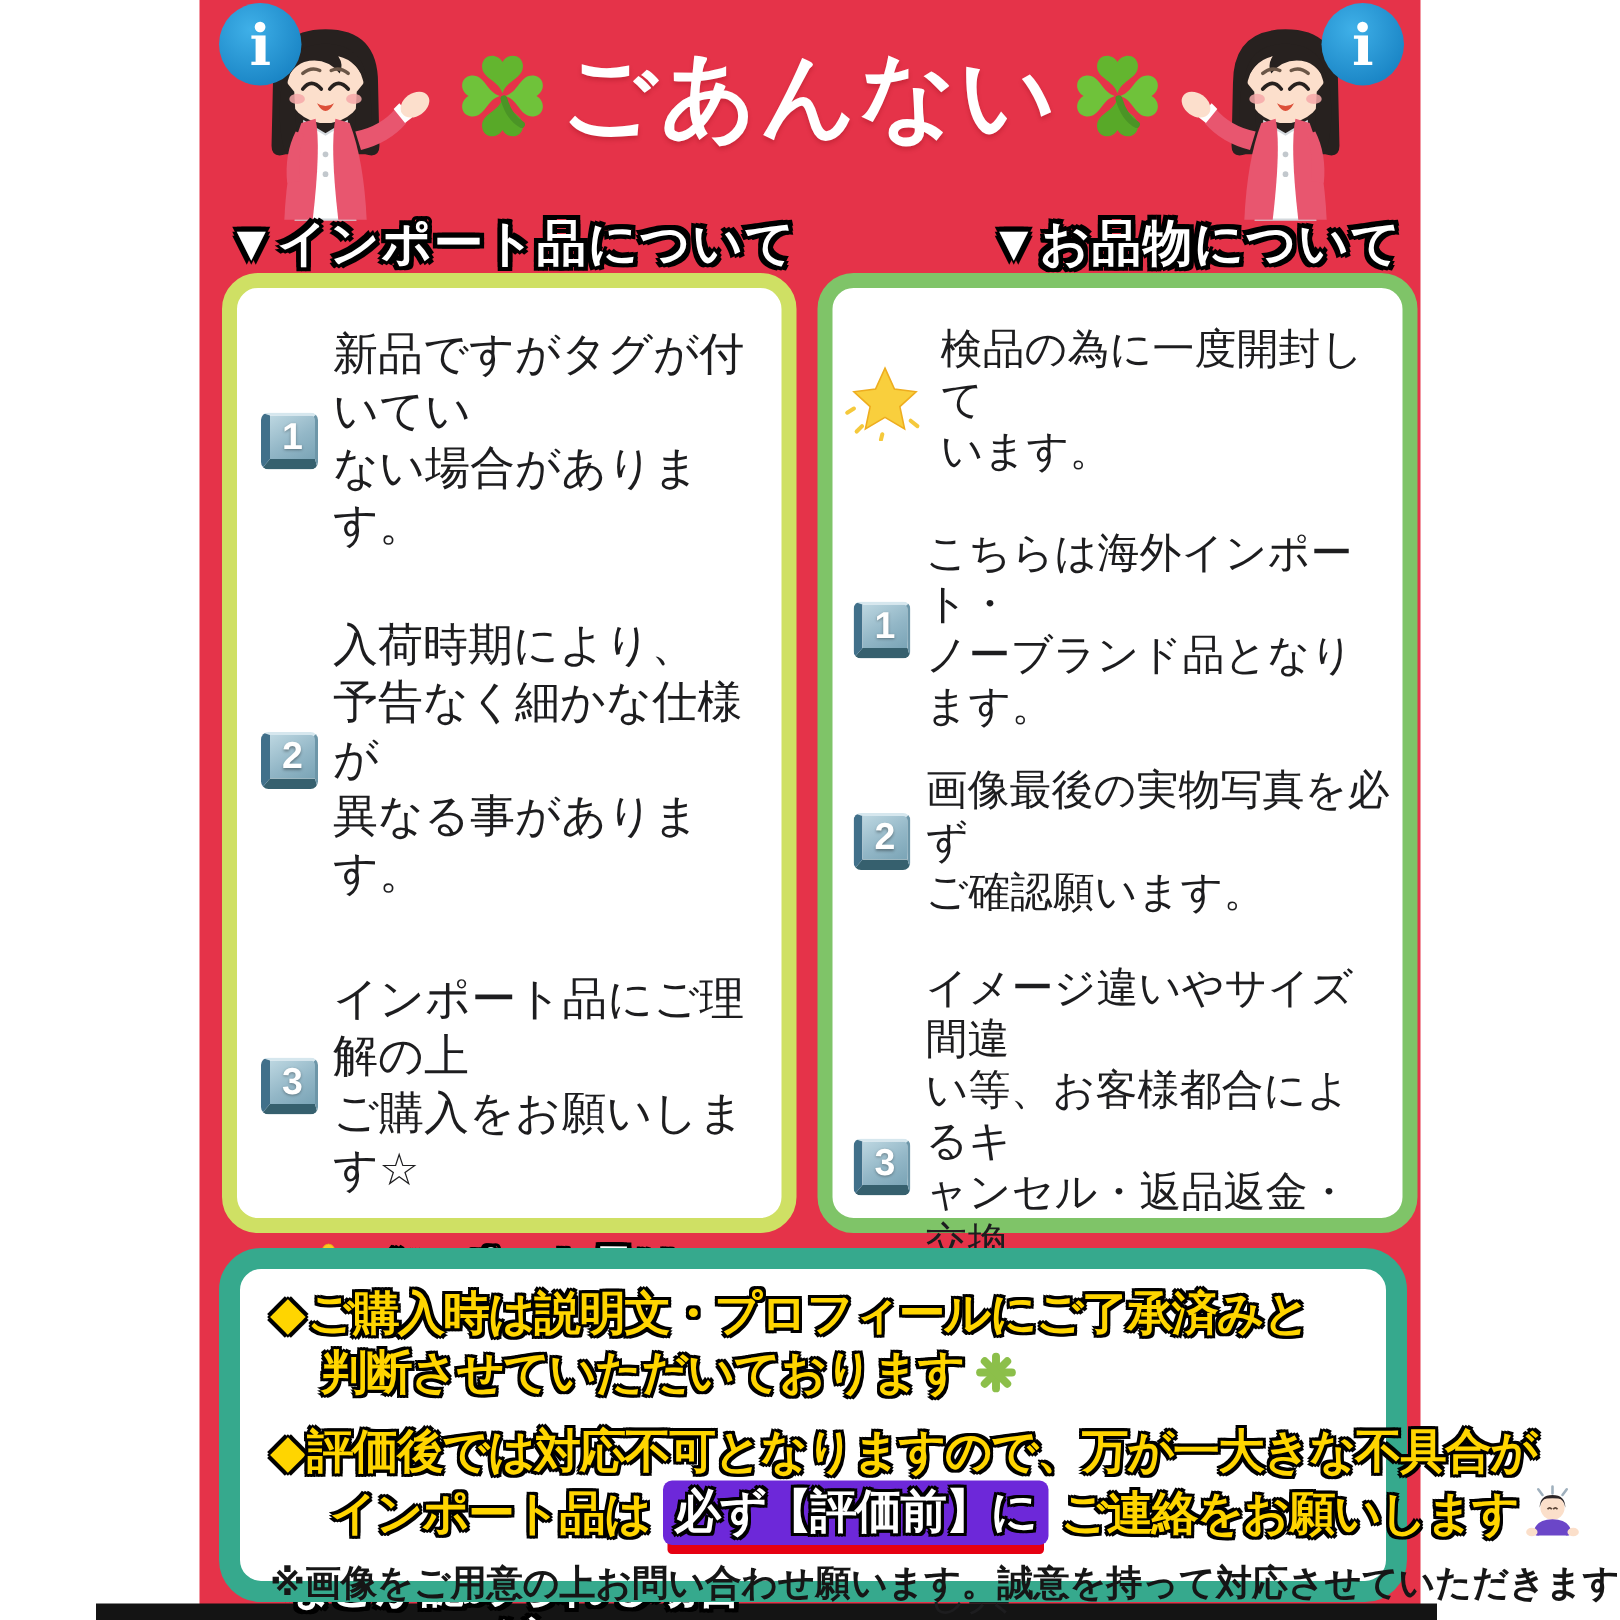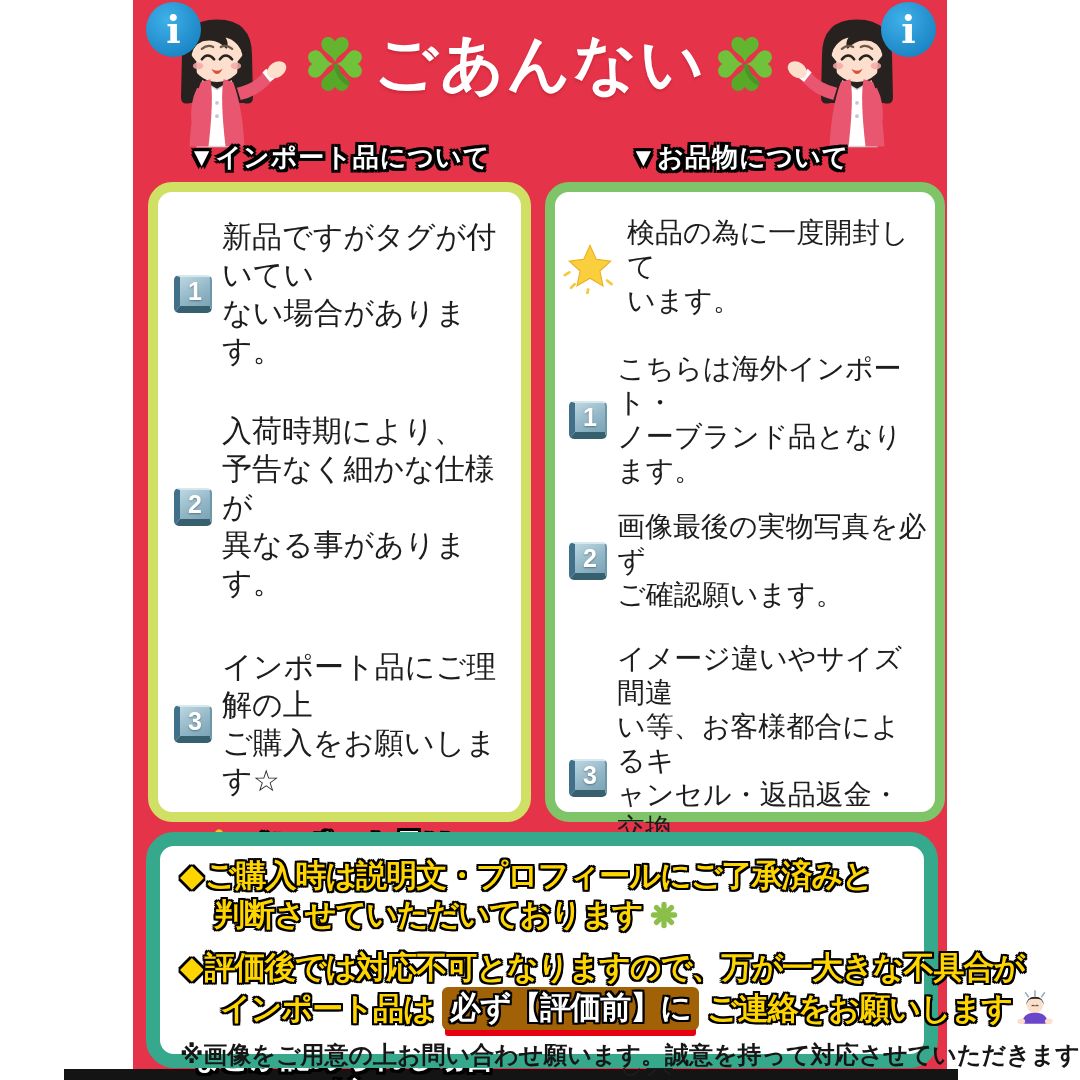--- a/index.html
+++ b/index.html
@@ -41,22 +41,22 @@
     color:#ffffff;display:flex;align-items:center;justify-content:center;
     font-family:"DejaVu Serif","Liberation Serif",serif;
     font-weight:900;font-size:38px;line-height:1;z-index:3;
   }
   .guide-left .bubble{left:4px;}
   .guide-right .bubble{right:4px;}
 
   
   .col-header{
     position:absolute;top:140px;height:42px;
-    color:#ffffff;font-weight:900;font-size:26px;letter-spacing:1px;
-    text-align:center;white-space:nowrap;
+    color:#ffffff;font-weight:900;font-size:33px;letter-spacing:1px;
+    text-align:right;white-space:nowrap;
     text-shadow:-3px -3px 0 #000,3px -3px 0 #000,-3px 3px 0 #000,3px 3px 0 #000,
                 -3px 0 0 #000,3px 0 0 #000,0 -3px 0 #000,0 3px 0 #000;
   }
   .col-header.left{left:148px;width:383px;}
   .col-header.right{left:545px;width:390px;}
 
   
   .box{
     position:absolute;top:182px;height:640px;background:#ffffff;
     border-radius:24px;
@@ -115,21 +115,21 @@
                 -2px 0 0 #000,2px 0 0 #000,0 -2px 0 #000,0 2px 0 #000;
   }
   .yline{display:flex;align-items:center;}
   .indent1{padding-left:34px;}
   .indent2{padding-left:40px;}
   .diamond{margin-right:2px;}
   .gap-b{margin-top:14px;}
   .asterisk-icon{width:30px;height:30px;margin-left:6px;flex:none;}
   .hl{
     display:inline-block;margin:0 8px;padding:1px 8px 3px 8px;
-    background:#a16207;border-radius:6px;color:#ffffff;
+    background:#6d28d9;border-radius:6px;color:#ffffff;
     box-shadow:0 9px 0 -3px #e60012;
     text-shadow:-2px -2px 0 #000,2px -2px 0 #000,-2px 2px 0 #000,2px 2px 0 #000,
                 -2px 0 0 #000,2px 0 0 #000,0 -2px 0 #000,0 2px 0 #000;
   }
   .bow-icon{width:38px;height:38px;margin-left:4px;flex:none;}
   .note-line{
     margin-top:9px;display:flex;
     color:#161616;font-weight:700;font-size:24px;white-space:nowrap;
   }
 </style>

